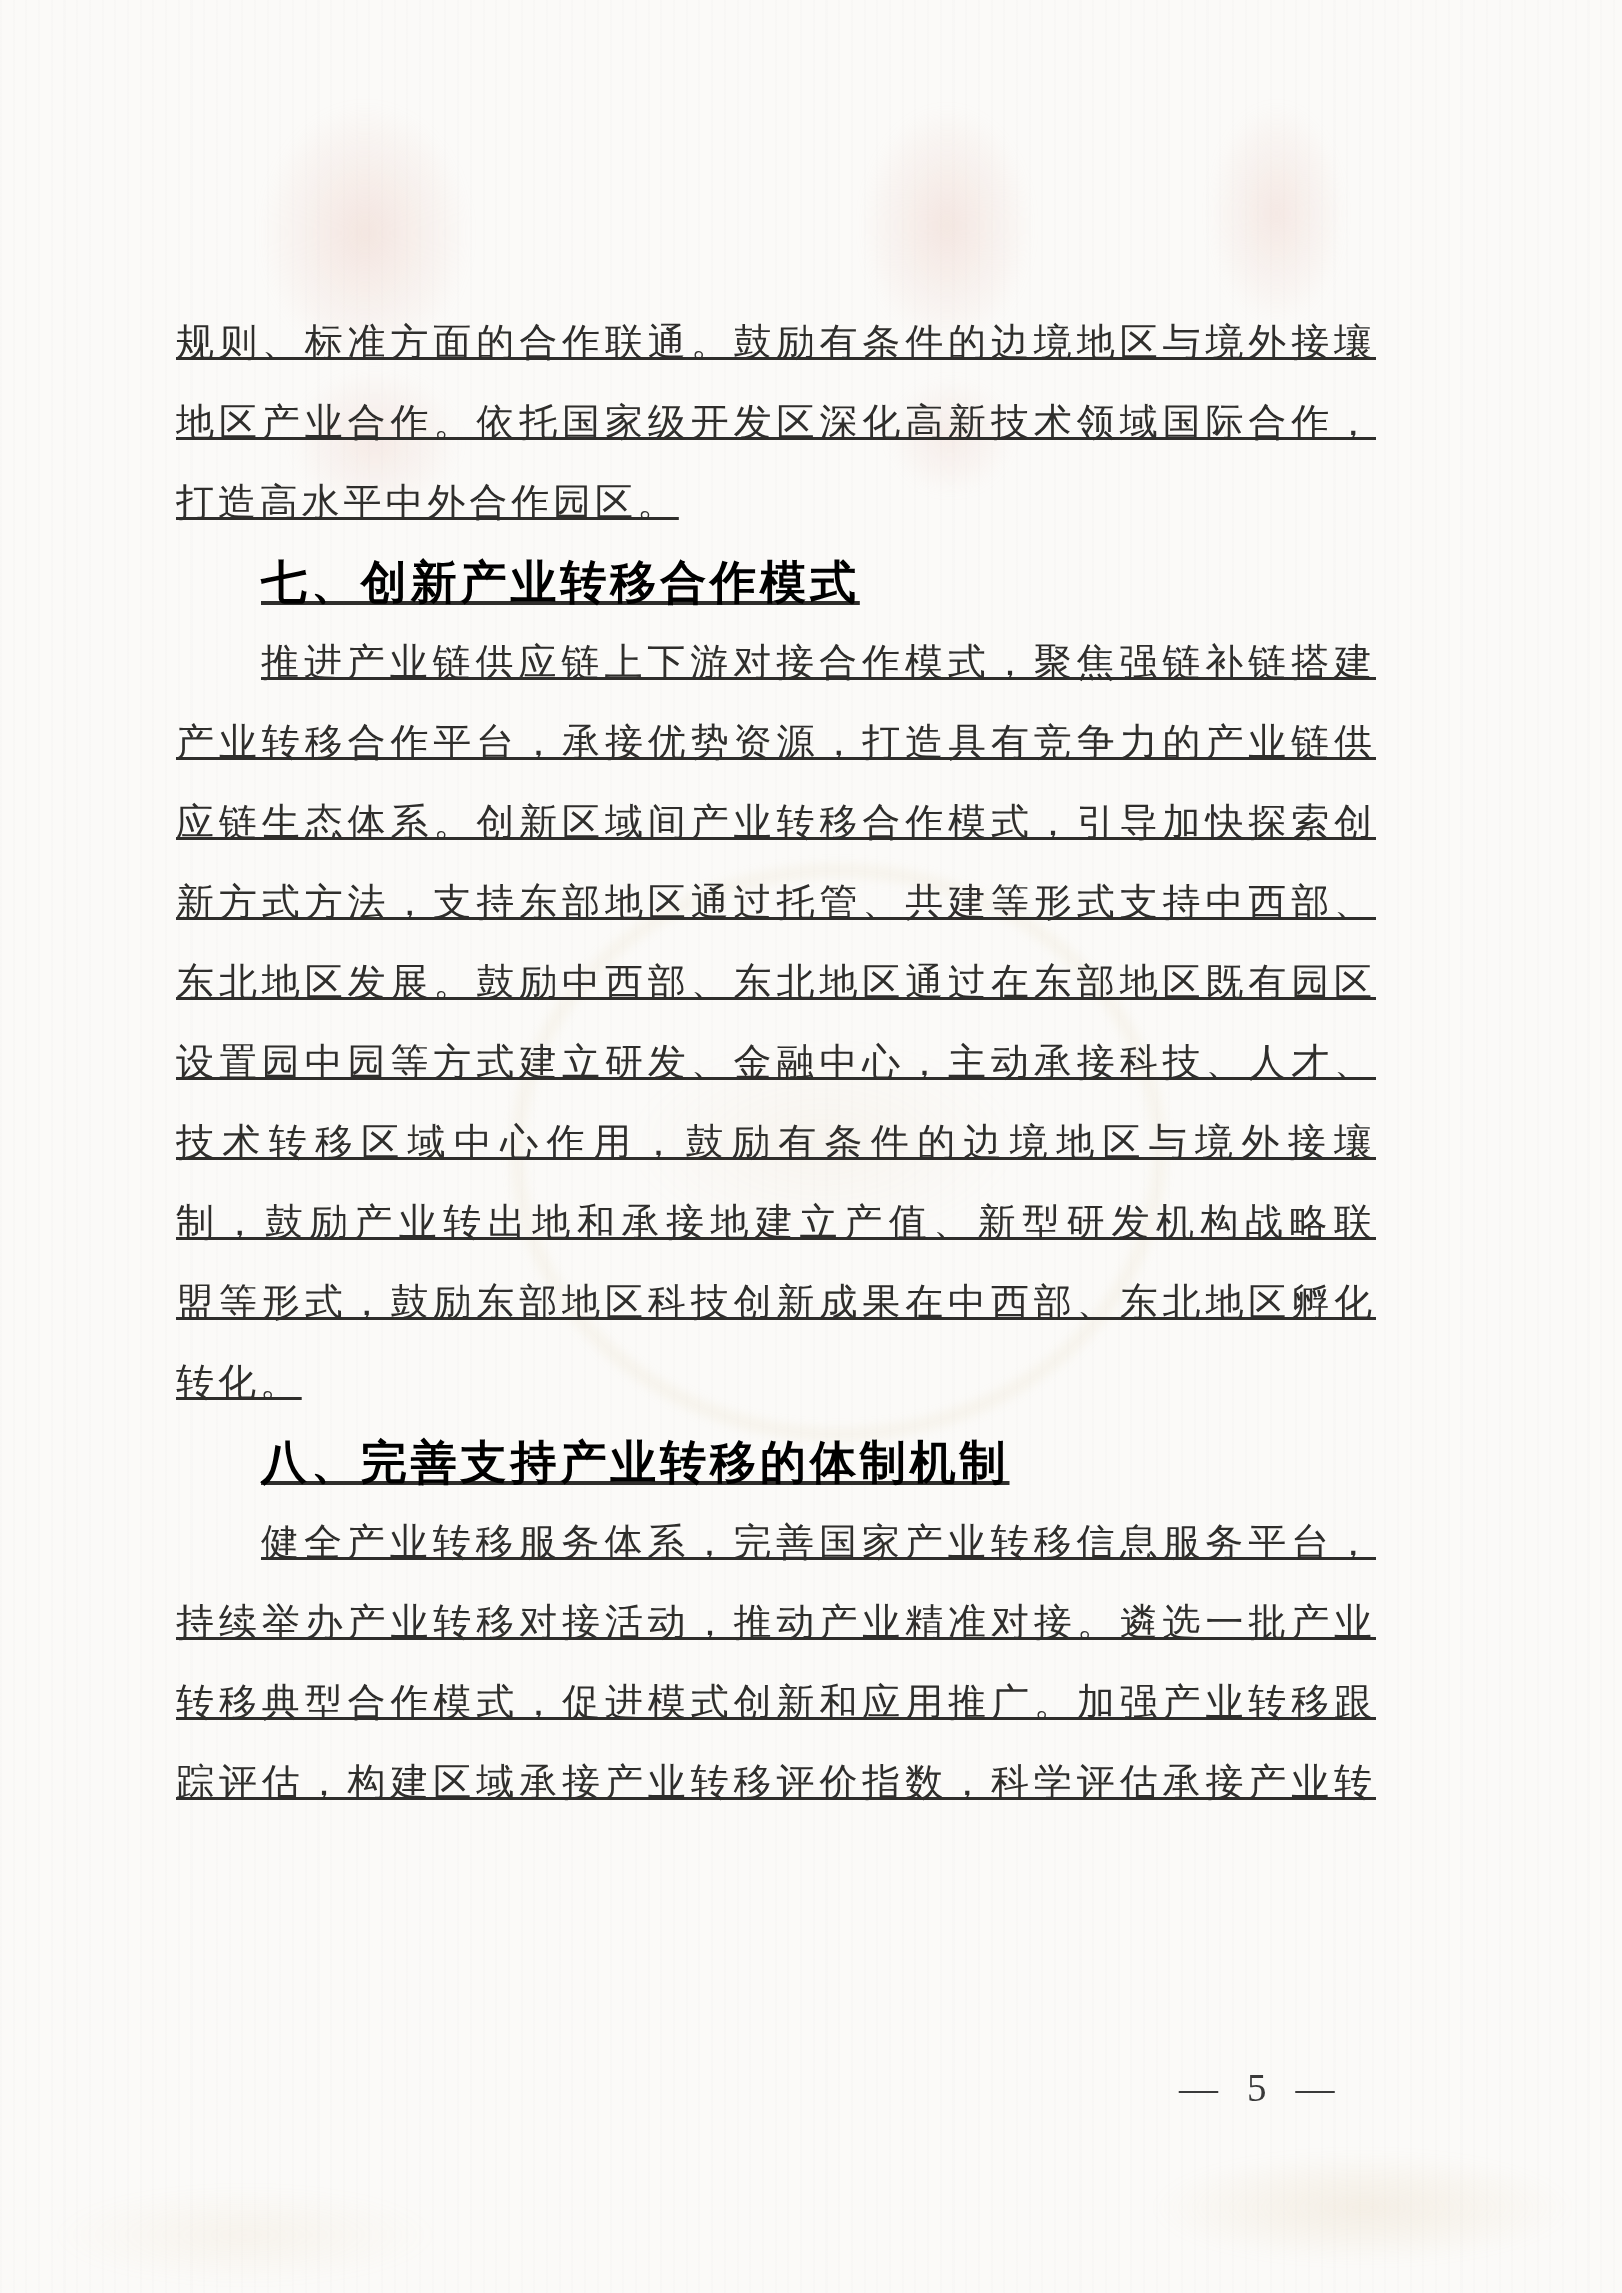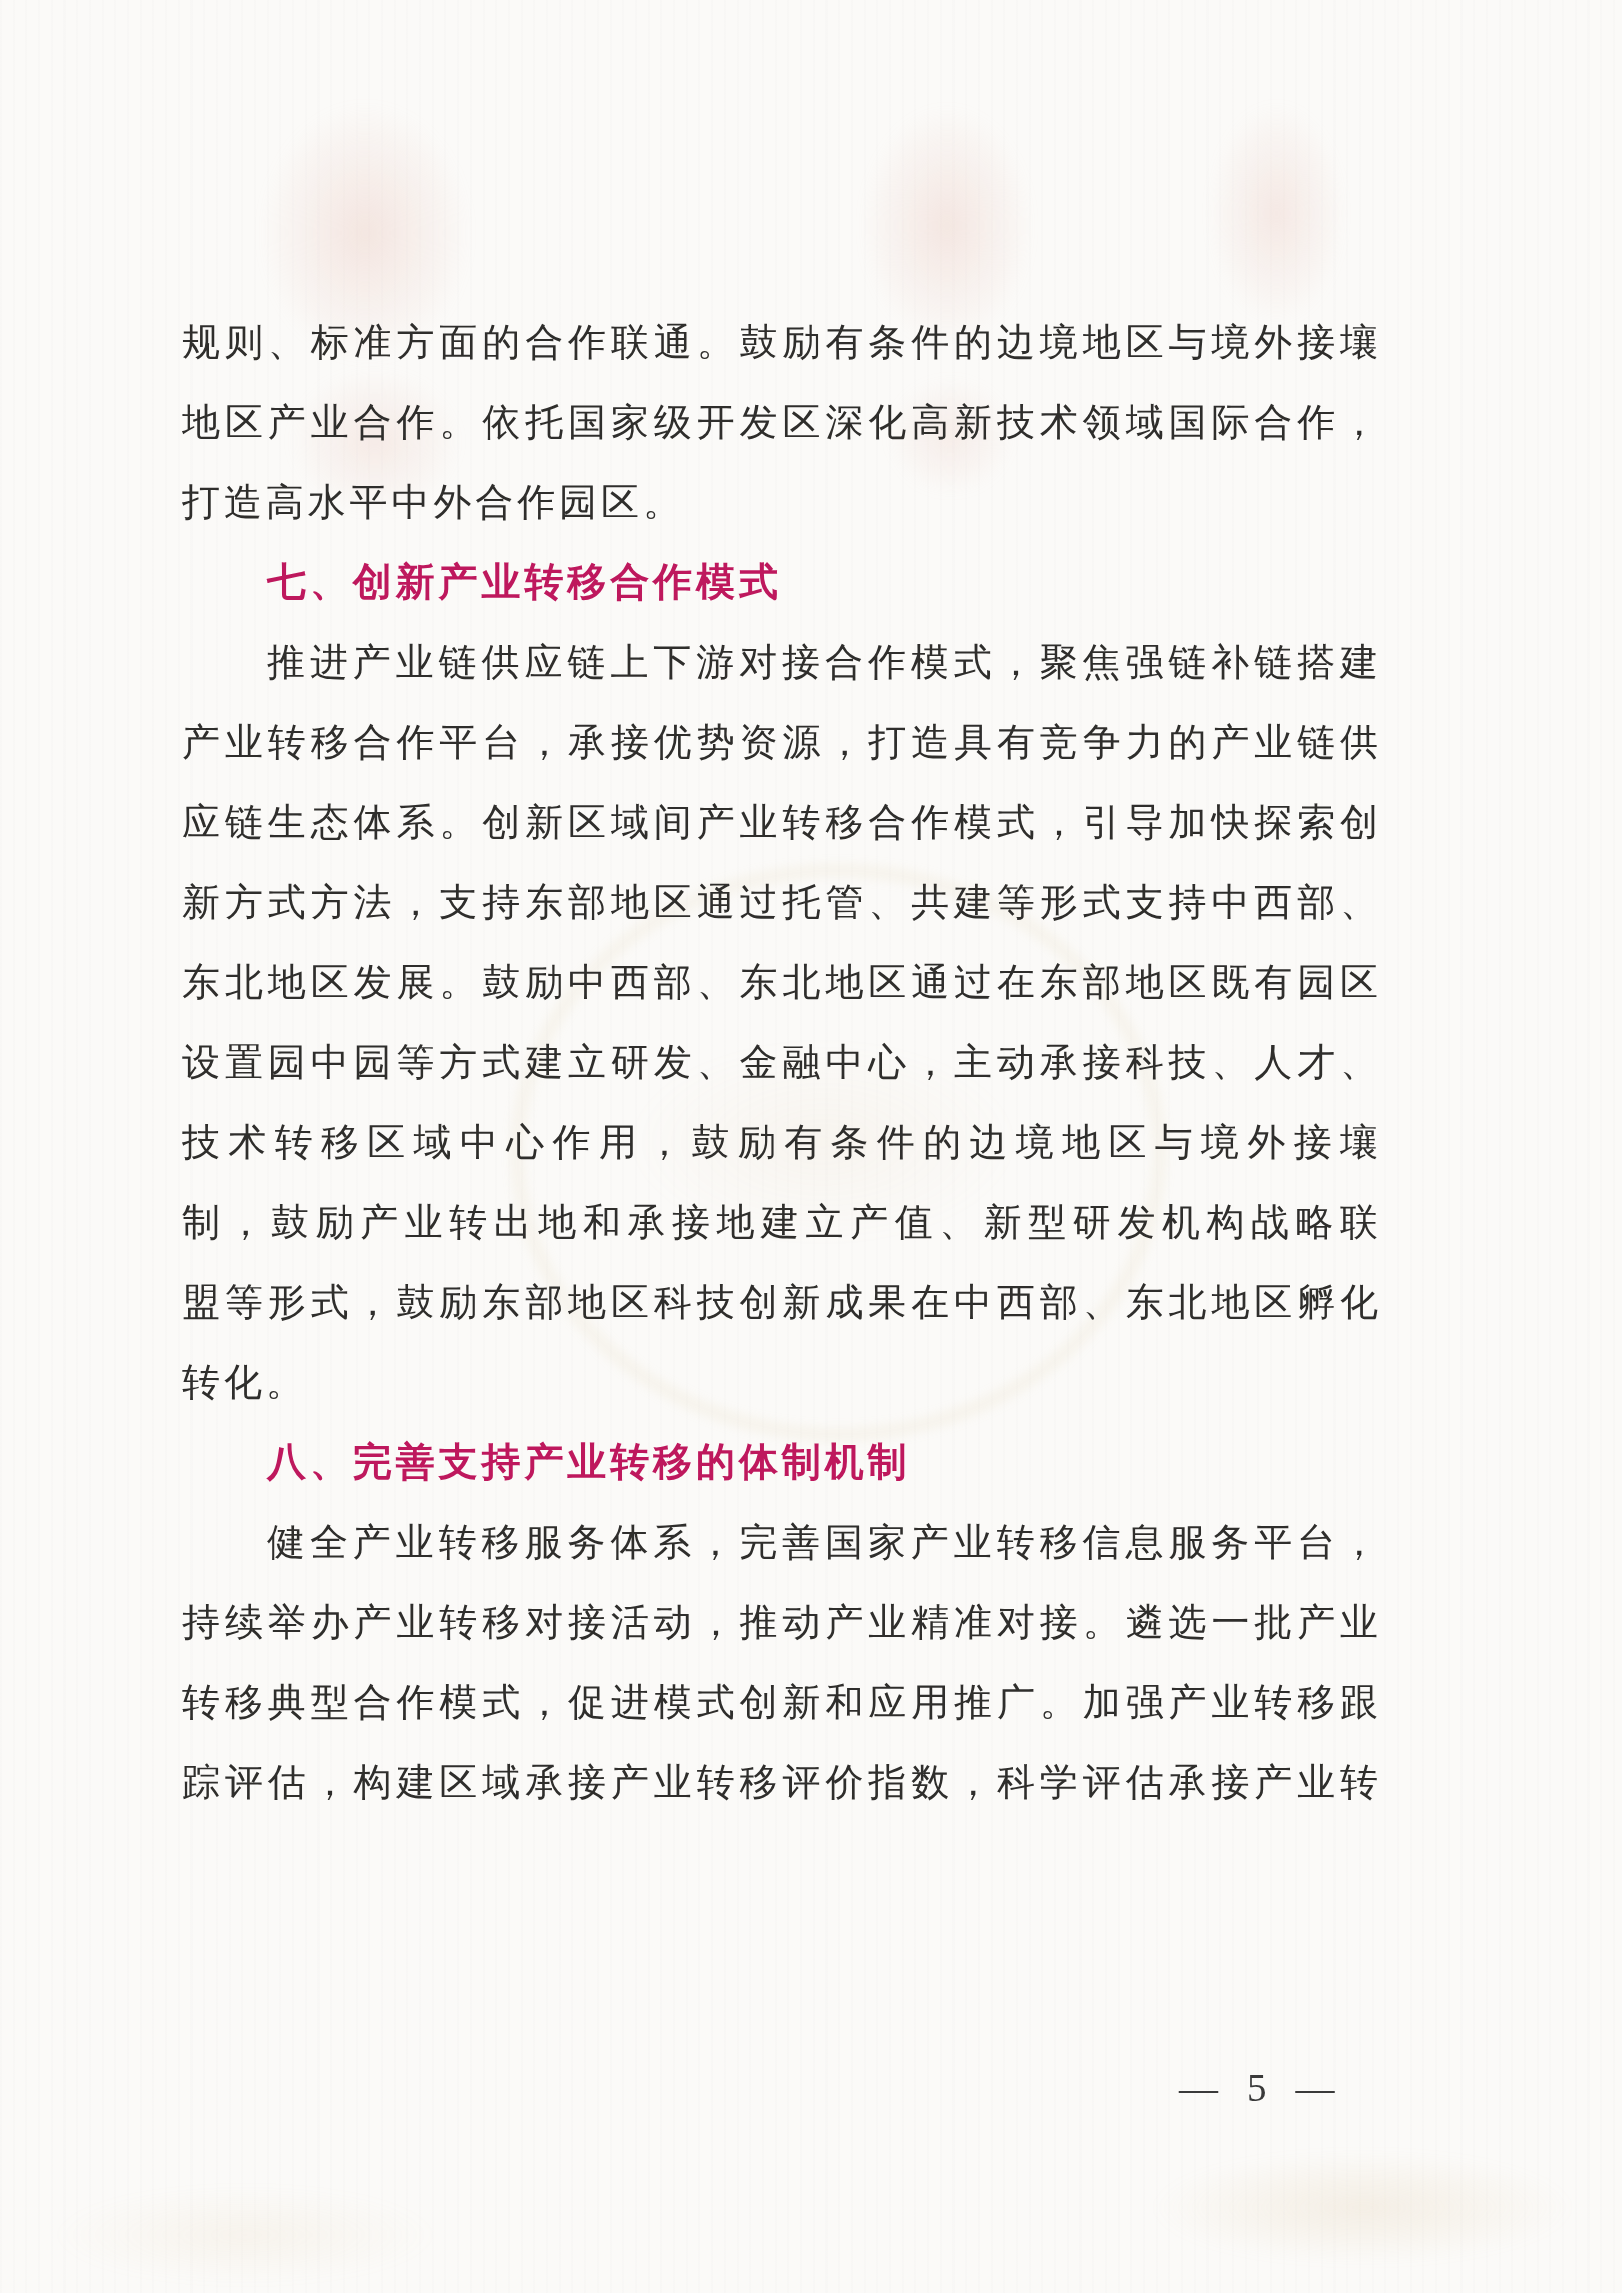--- a/index.html
+++ b/index.html
@@ -42,33 +42,34 @@
   }
   .seal-ghost-inner {
     position: absolute; left: 627px; top: 1039px; width: 392px; height: 206px; border-radius: 50%;
     background: radial-gradient(closest-side, rgba(214,184,138,0.08), rgba(214,184,138,0));
     filter: blur(5.9px);
     pointer-events: none;
   }
   
   .text-block {
     position: absolute;
-    left: 182px; top: 302px; width: 1200px;
+    left: 176px; top: 302px; width: 1200px;
     color: #2f2e2c;
     font-size: 38px;
     letter-spacing: 3.9px;
+    text-decoration: underline;
   }
   .line { height: 80px; line-height: 80px; }
   .line.justify { text-align: justify; text-align-last: justify; }
   .line.indent { text-indent: 85px; }
   .line.heading {
     font-family: "Liberation Sans", "DejaVu Sans", sans-serif;
     font-weight: 700;
-    color: #be185d;
-    font-size: 39px;
+    color: #000000;
+    font-size: 46px;
     letter-spacing: 3.9px;
   }
   
   .page-number {
     position: absolute; left: 1179px; top: 2064px;
     display: flex; align-items: center; column-gap: 29px;
     color: #3a3a3a; font-size: 39px; line-height: 47px;
     font-family: "Liberation Serif", "DejaVu Serif", serif;
   }
   .page-number .dash { letter-spacing: 0; }

